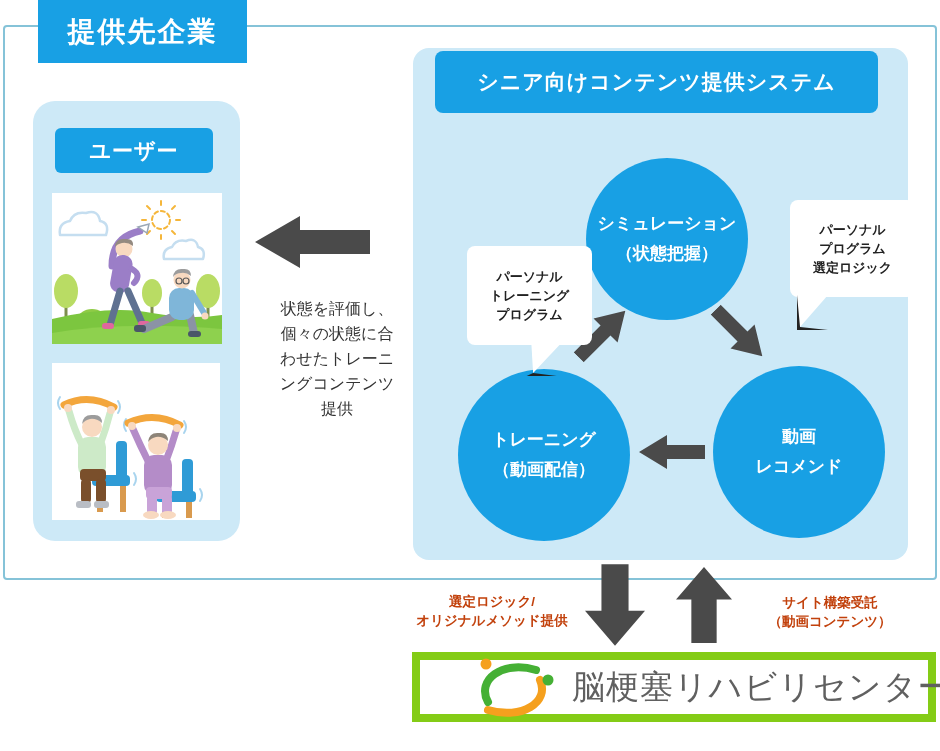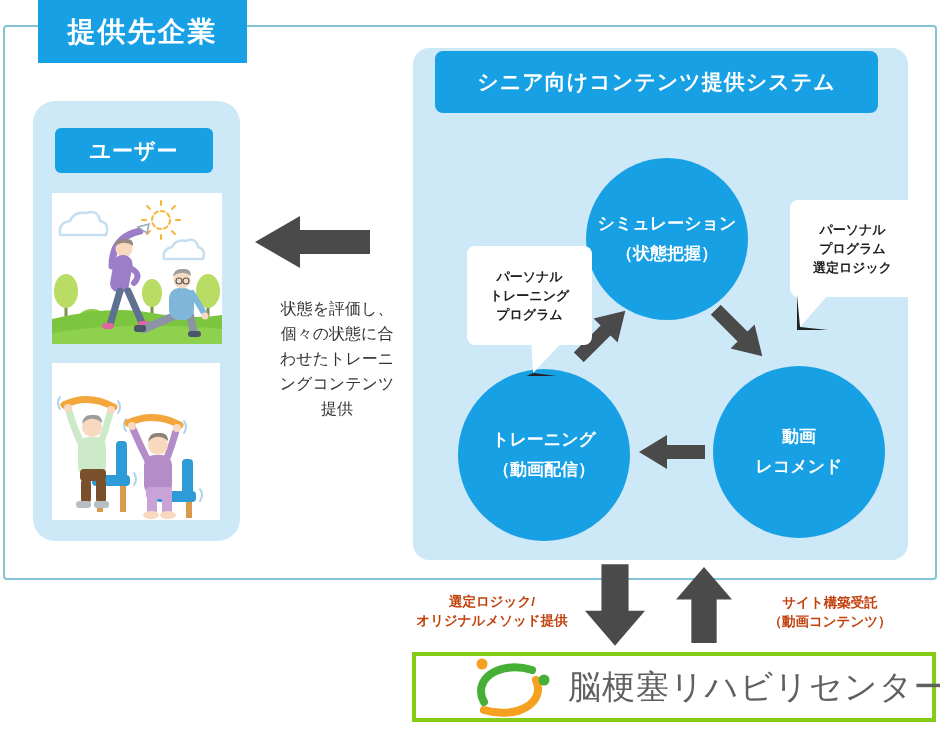--- a/index.html
+++ b/index.html
@@ -174,21 +174,21 @@
     color: #c2410c;
   }
   .exchange-left  { left: 397px; top: 592px; }
   .exchange-right { left: 735px; top: 593px; }
   
   .partner-box {
     position: absolute;
     left: 412px; top: 652px;
     width: 524px; height: 70px;
     background: #fff;
-    border: 4px solid #84cc16;
+    border: 8px solid #84cc16;
     display: flex;
     align-items: center;
   }
   .partner-logo { margin-left: 44px; width: 100px; height: 62px; flex: none; }
   .partner-name {
     margin-left: 8px;
     font-size: 33px;
     font-weight: 400;
     color: #606060;
     letter-spacing: 1px;

